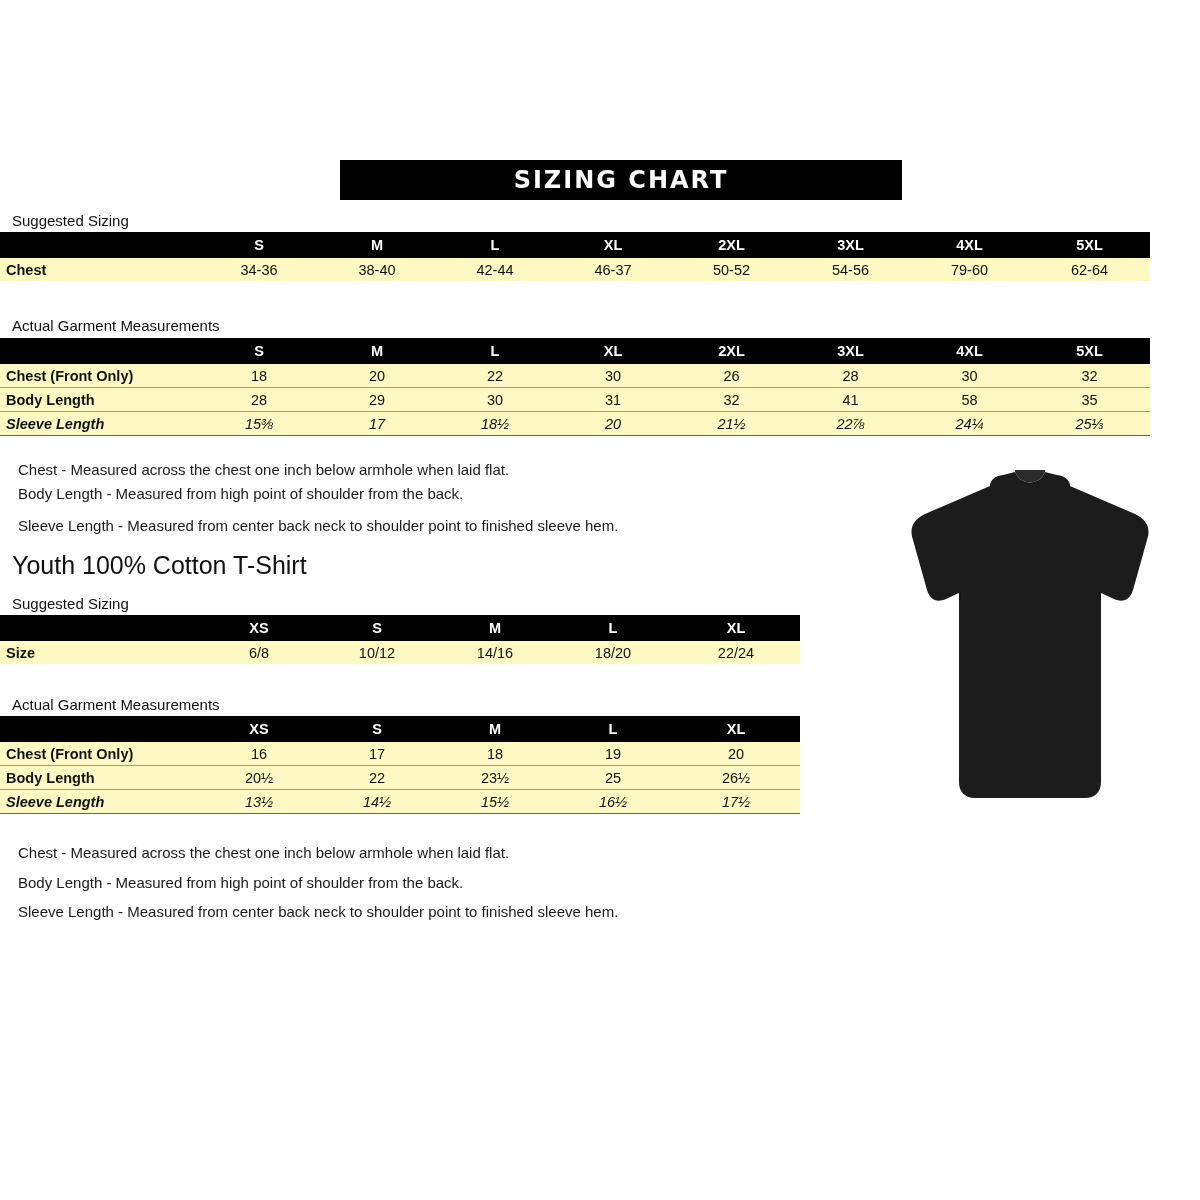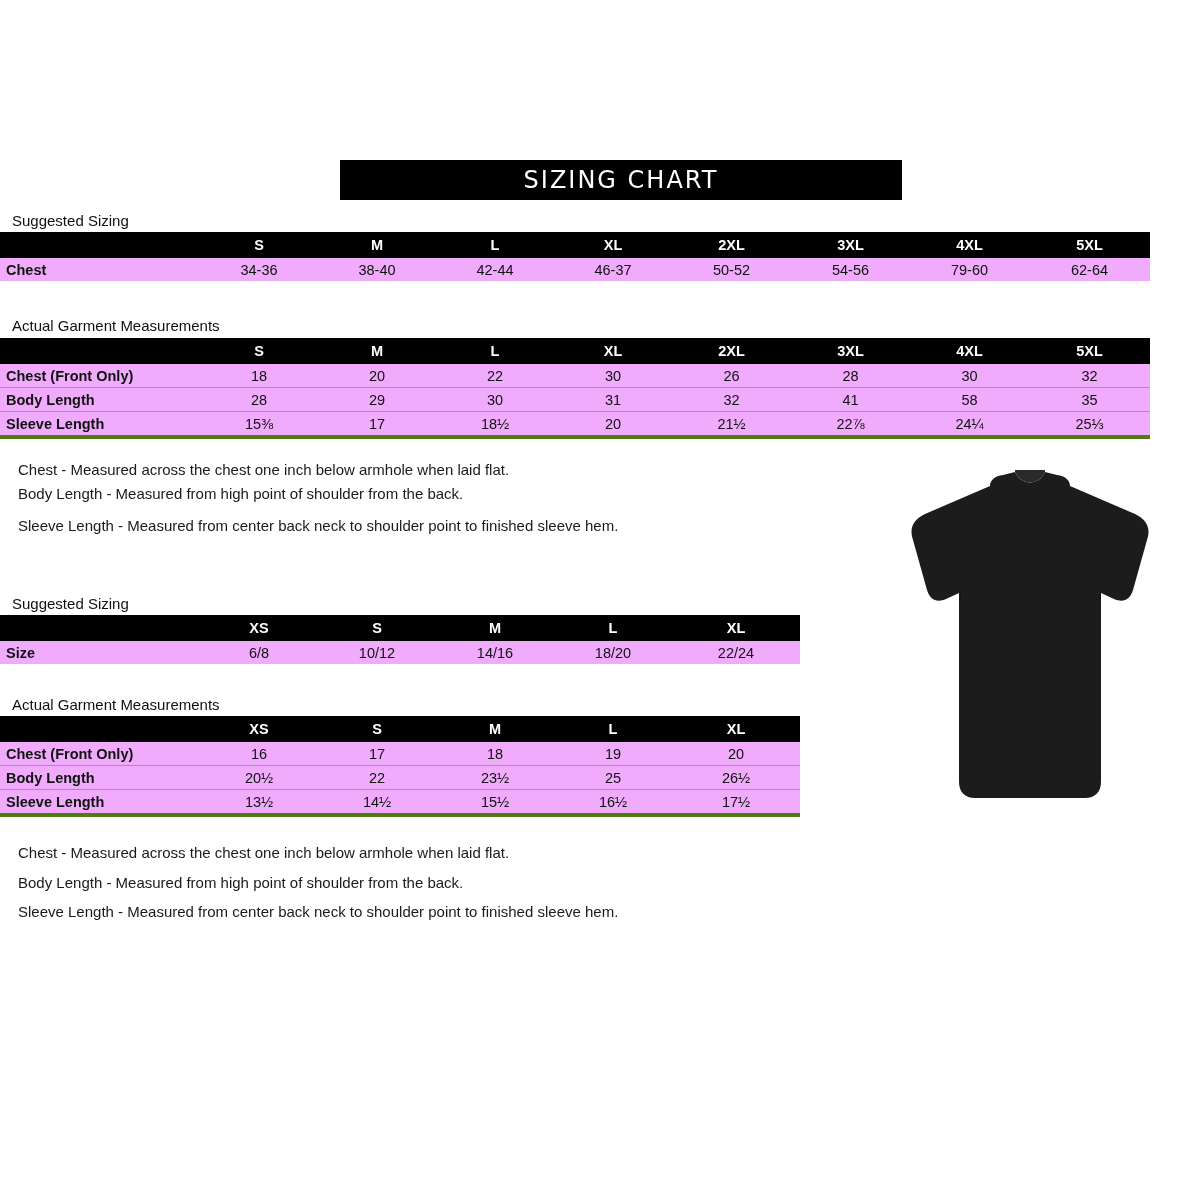--- a/index.html
+++ b/index.html
@@ -40,21 +40,21 @@
     top: 160px;
     width: 562px;
     height: 40px;
     background: #000;
   }
   .sizing-banner span {
     display: block;
     text-align: center;
     color: #fff;
     font-size: 24px;
-    font-weight: normal;
+    font-weight: bold;
     letter-spacing: 2.0px;
     line-height: 40px;
     font-family: "DejaVu Sans", sans-serif;
   }
 
   .label-sub {
     position: absolute;
     font-size: 15px;
     color: #111;
     white-space: nowrap;
@@ -81,32 +81,33 @@
     text-align: center;
     height: 26px;
   }
   table.sz thead th.row-head {
     text-align: left;
     padding-left: 6px;
   }
   table.sz tbody td {
     text-align: center;
     color: #111;
-    background: #f0abfc;
+    background: #fef9c3;
   }
   table.sz tbody td.row-head {
     text-align: left;
     padding-left: 6px;
     font-weight: bold;
   }
   .ruled tbody tr {
     border-bottom: 1px solid #9a9a9a;
   }
   .ruled tbody tr:last-child {
-    border-bottom: 4px solid #4d7c0f;
+    border-bottom: 1px solid #4d7c0f;
+    font-style: italic;
   }
 
   
   .note {
     position: absolute;
     font-size: 15px;
     color: #1a1a1a;
     white-space: nowrap;
   }
 
@@ -242,20 +243,21 @@
           <td>24¼</td>
           <td>25⅓</td>
         </tr>
       </tbody>
     </table>
 
   <div class="note" style="left:18px; top:461px;">Chest - Measured across the chest one inch below armhole when laid flat.</div>
   <div class="note" style="left:18px; top:485px;">Body Length - Measured from high point of shoulder from the back.</div>
   <div class="note" style="left:18px; top:517px;">Sleeve Length - Measured from center back neck to shoulder point to finished sleeve hem.</div>
 
+  <div class="youth-title">Youth 100% Cotton T-Shirt</div>
 
   <div class="label-sub" style="left:12px; top:595px;">Suggested Sizing</div>
 
   <table class="sz" id="youth-suggested" style="left:0px; top:615px; width:800px;">
     <colgroup>
       <col style="width:200px">
         <col style="width:118px">
         <col style="width:118px">
         <col style="width:118px">
       <col style="width:118px">

